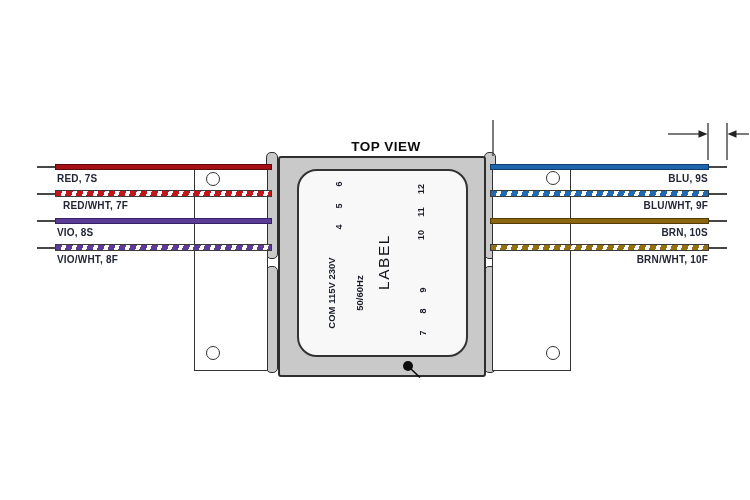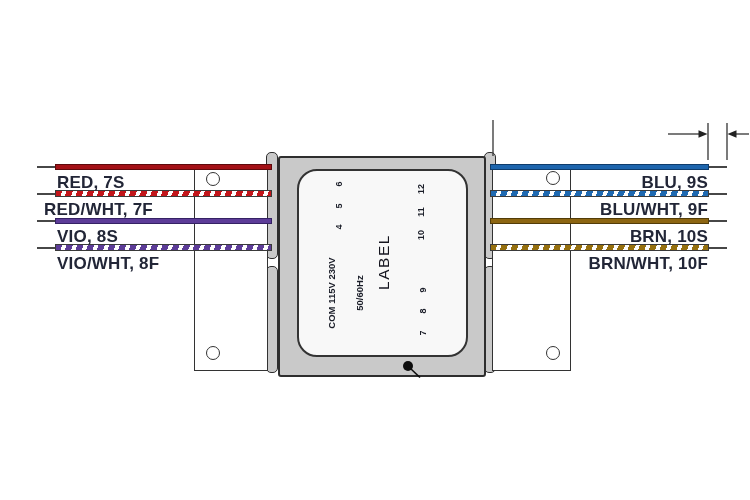--- a/index.html
+++ b/index.html
@@ -42,31 +42,32 @@
   .hole{
     width:14px;height:14px;border:1.6px solid #333;border-radius:50%;
     background:#fff;box-sizing:border-box;z-index:3;
   }
   
   .lead{height:2px;background:#474747;z-index:5;}
   .band{box-sizing:border-box;z-index:5;}
   .band.solid{height:6px;border:1px solid #000;}
   .band.striped{height:7px;border:1px solid #3a3a3a;}
   .wlabel{
-    font-size:17px;font-weight:bold;color:#222637;letter-spacing:.2px;z-index:6;
+    font-size:10px;font-weight:bold;color:#222637;letter-spacing:.2px;z-index:6;
     white-space:nowrap;
   }
   .wlabel.right{text-align:right;}
   svg.overlay{left:0;top:0;z-index:4;}
 </style>
 </head>
 <body>
 
 <div id="canvas">
 
+  <div class="abs" id="title">TOP VIEW</div>
 
   <div class="abs tab" style="left:266px;top:152px;"></div>
   <div class="abs tab" style="left:266px;top:266px;"></div>
   <div class="abs tab" style="left:484px;top:152px;"></div>
   <div class="abs tab" style="left:484px;top:266px;"></div>
 
   <div class="abs bracket" id="bracket-left"></div>
   <div class="abs bracket" id="bracket-right"></div>
   <div class="abs hole" style="left:206px;top:172px;"></div>
   <div class="abs hole" style="left:206px;top:346px;"></div>
@@ -106,21 +107,21 @@
   <div class="abs lead" style="left:37px;top:166px;width:18px;"></div>
   <div class="abs band solid" style="left: 55px; top: 164px; width: 217px; background: rgb(163, 17, 22); border-color: rgb(94, 10, 12);"></div>
   <div class="abs lead" style="left:37px;top:193px;width:18px;"></div>
   <div class="abs band striped" style="left: 55px; top: 190px; width: 217px; background: repeating-linear-gradient(110deg, rgb(195, 22, 27) 0px, rgb(195, 22, 27) 6px, rgb(255, 255, 255) 6px, rgb(255, 255, 255) 10px); border-color: rgb(58, 58, 58);"></div>
   <div class="abs lead" style="left:37px;top:220px;width:18px;"></div>
   <div class="abs band solid" style="left: 55px; top: 218px; width: 217px; background: rgb(93, 60, 152); border-color: rgb(53, 34, 100);"></div>
   <div class="abs lead" style="left:37px;top:247px;width:18px;"></div>
   <div class="abs band striped" style="left: 55px; top: 244px; width: 217px; background: repeating-linear-gradient(110deg, rgb(93, 60, 152) 0px, rgb(93, 60, 152) 6px, rgb(255, 255, 255) 6px, rgb(255, 255, 255) 10px); border-color: rgb(58, 58, 58);"></div>
 
   <div class="abs wlabel" style="left:57px;top:173px;">RED, 7S</div>
-  <div class="abs wlabel" style="left:44px;top:200px;text-align:right;">RED/WHT, 7F</div>
+  <div class="abs wlabel" style="left:63px;top:200px;text-align:right;">RED/WHT, 7F</div>
   <div class="abs wlabel" style="left:57px;top:227px;">VIO, 8S</div>
   <div class="abs wlabel" style="left:57px;top:254px;">VIO/WHT, 8F</div>
 
   <div class="abs band solid" style="left: 490px; top: 164px; width: 219px; background: rgb(29, 101, 173); border-color: rgb(15, 60, 107);"></div>
   <div class="abs lead" style="left:709px;top:166px;width:18px;"></div>
   <div class="abs band striped" style="left: 490px; top: 190px; width: 219px; background: repeating-linear-gradient(110deg, rgb(31, 106, 178) 0px, rgb(31, 106, 178) 6px, rgb(255, 255, 255) 6px, rgb(255, 255, 255) 10px); border-color: rgb(58, 58, 58);"></div>
   <div class="abs lead" style="left:709px;top:193px;width:18px;"></div>
   <div class="abs band solid" style="left: 490px; top: 218px; width: 219px; background: rgb(140, 101, 17); border-color: rgb(82, 60, 8);"></div>
   <div class="abs lead" style="left:709px;top:220px;width:18px;"></div>
   <div class="abs band striped" style="left: 490px; top: 244px; width: 219px; background: repeating-linear-gradient(110deg, rgb(150, 112, 15) 0px, rgb(150, 112, 15) 6px, rgb(255, 255, 255) 6px, rgb(255, 255, 255) 10px); border-color: rgb(58, 58, 58);"></div>

